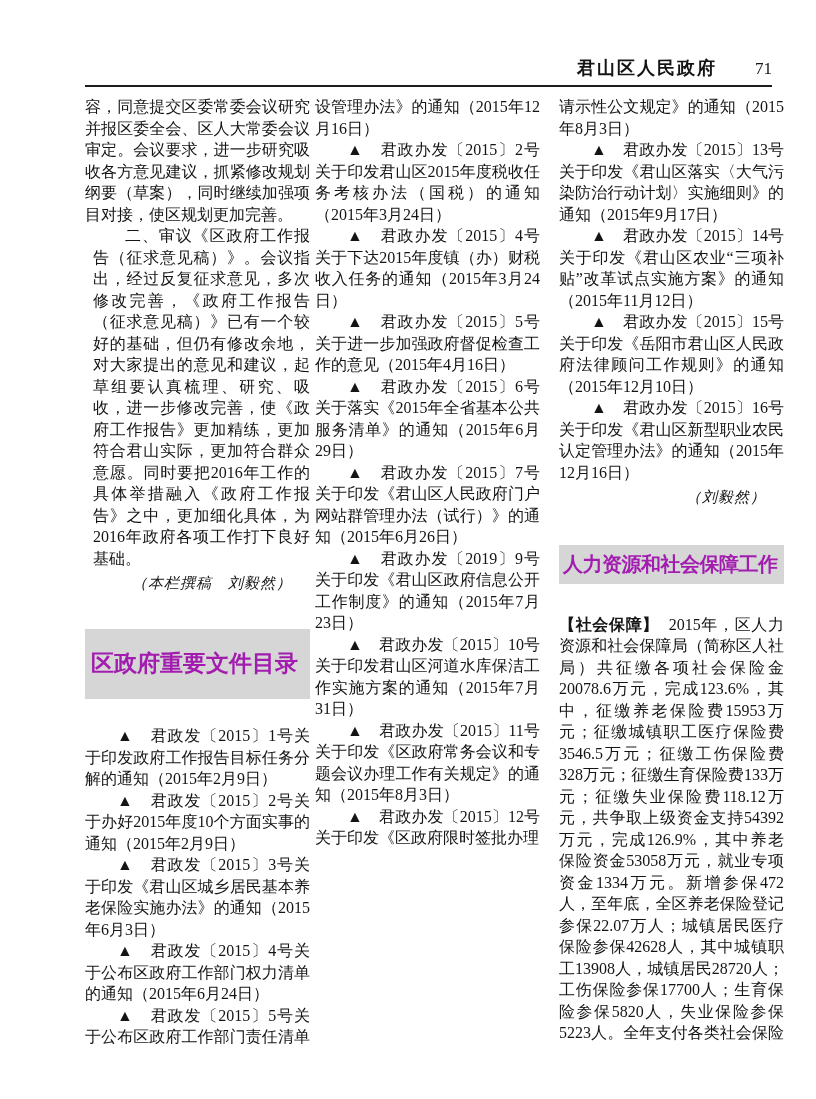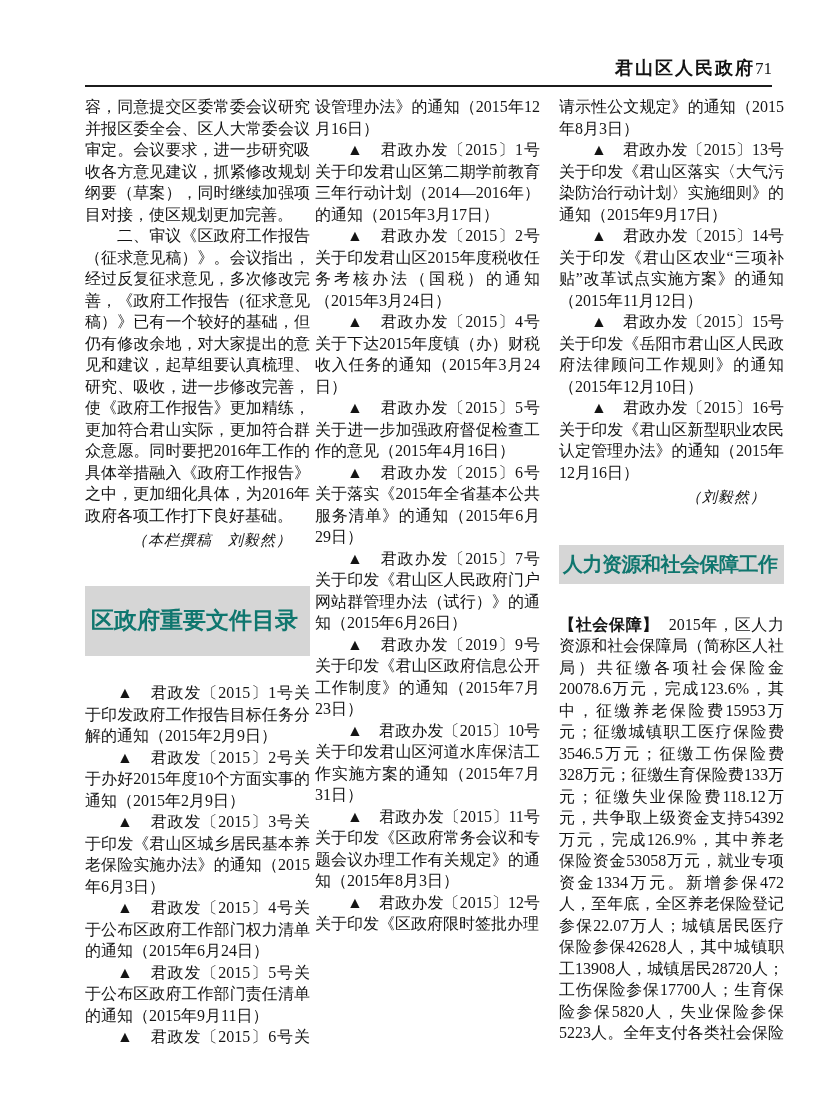--- a/index.html
+++ b/index.html
@@ -9,21 +9,21 @@
     background:#ffffff;
     font-family:"Liberation Serif","DejaVu Serif",serif;
     color:#141414;
     overflow:hidden;
     margin:0 auto;
   }
   
   .header{
     position:absolute;
     top:56px;right:44px;
-    display:flex;align-items:baseline;
+    display:flex;align-items:baseline;gap:38px;
   }
   .header-title{
     font-size:18px;font-weight:bold;letter-spacing:2px;
   }
   .header-pagenum{
     font-size:17px;
   }
   .header-rule{
     position:absolute;
     left:85px;top:85px;width:687px;height:0;
@@ -37,33 +37,33 @@
   }
   .col1{left:85px;}
   .col2{left:315px;}
   .col3{left:559px;}
   .bt{
     margin:0;padding:0;
     font-size:16px;line-height:21.5px;
     text-align:justify;
     text-justify:inter-ideograph;
   }
-  .indent{text-indent:2em;}
+  .indent{text-indent:2em;margin-left:8px;}
   .item{text-indent:2em;}
   .credit{
     margin:4px;padding:0 14px 0 0;
     font-size:15px;line-height:21.5px;
     text-align:right;
     font-style:italic;
     letter-spacing:1px;
   }
   .section-heading{
     background:#d6d6d6;
     font-weight:bold;
-    color:#0f766e;
+    color:#a21caf;
     white-space:nowrap;
     box-sizing:border-box;
     width:100%;
     line-height:1.25;
   }
   .heading-docs{
     font-size:23px;
     padding:21px 6px;
     margin:34px 0 26px 0;
   }
@@ -97,21 +97,20 @@
     <p class="bt item">▲　君政发〔2015〕1号关于印发政府工作报告目标任务分解的通知（2015年2月9日）</p>
     <p class="bt item">▲　君政发〔2015〕2号关于办好2015年度10个方面实事的通知（2015年2月9日）</p>
     <p class="bt item">▲　君政发〔2015〕3号关于印发《君山区城乡居民基本养老保险实施办法》的通知（2015年6月3日）</p>
     <p class="bt item">▲　君政发〔2015〕4号关于公布区政府工作部门权力清单的通知（2015年6月24日）</p>
     <p class="bt item">▲　君政发〔2015〕5号关于公布区政府工作部门责任清单的通知（2015年9月11日）</p>
     <p class="bt item">▲　君政发〔2015〕6号关于印发《加强和改进督学责任区建</p>
   </div>
 
   <div class="col col2">
     <p class="bt">设管理办法》的通知（2015年12月16日）</p>
-    <p class="bt item">▲　君政办发〔2015〕1号关于印发君山区第二期学前教育三年行动计划（2014—2016年）的通知（2015年3月17日）</p>
     <p class="bt item">▲　君政办发〔2015〕2号关于印发君山区2015年度税收任务考核办法（国税）的通知（2015年3月24日）</p>
     <p class="bt item">▲　君政办发〔2015〕4号关于下达2015年度镇（办）财税收入任务的通知（2015年3月24日）</p>
     <p class="bt item">▲　君政办发〔2015〕5号关于进一步加强政府督促检查工作的意见（2015年4月16日）</p>
     <p class="bt item">▲　君政办发〔2015〕6号关于落实《2015年全省基本公共服务清单》的通知（2015年6月29日）</p>
     <p class="bt item">▲　君政办发〔2015〕7号关于印发《君山区人民政府门户网站群管理办法（试行）》的通知（2015年6月26日）</p>
     <p class="bt item">▲　君政办发〔2019〕9号关于印发《君山区政府信息公开工作制度》的通知（2015年7月23日）</p>
     <p class="bt item">▲　君政办发〔2015〕10号关于印发君山区河道水库保洁工作实施方案的通知（2015年7月31日）</p>
     <p class="bt item">▲　君政办发〔2015〕11号关于印发《区政府常务会议和专题会议办理工作有关规定》的通知（2015年8月3日）</p>
     <p class="bt item">▲　君政办发〔2015〕12号关于印发《区政府限时签批办理</p>
   </div>

